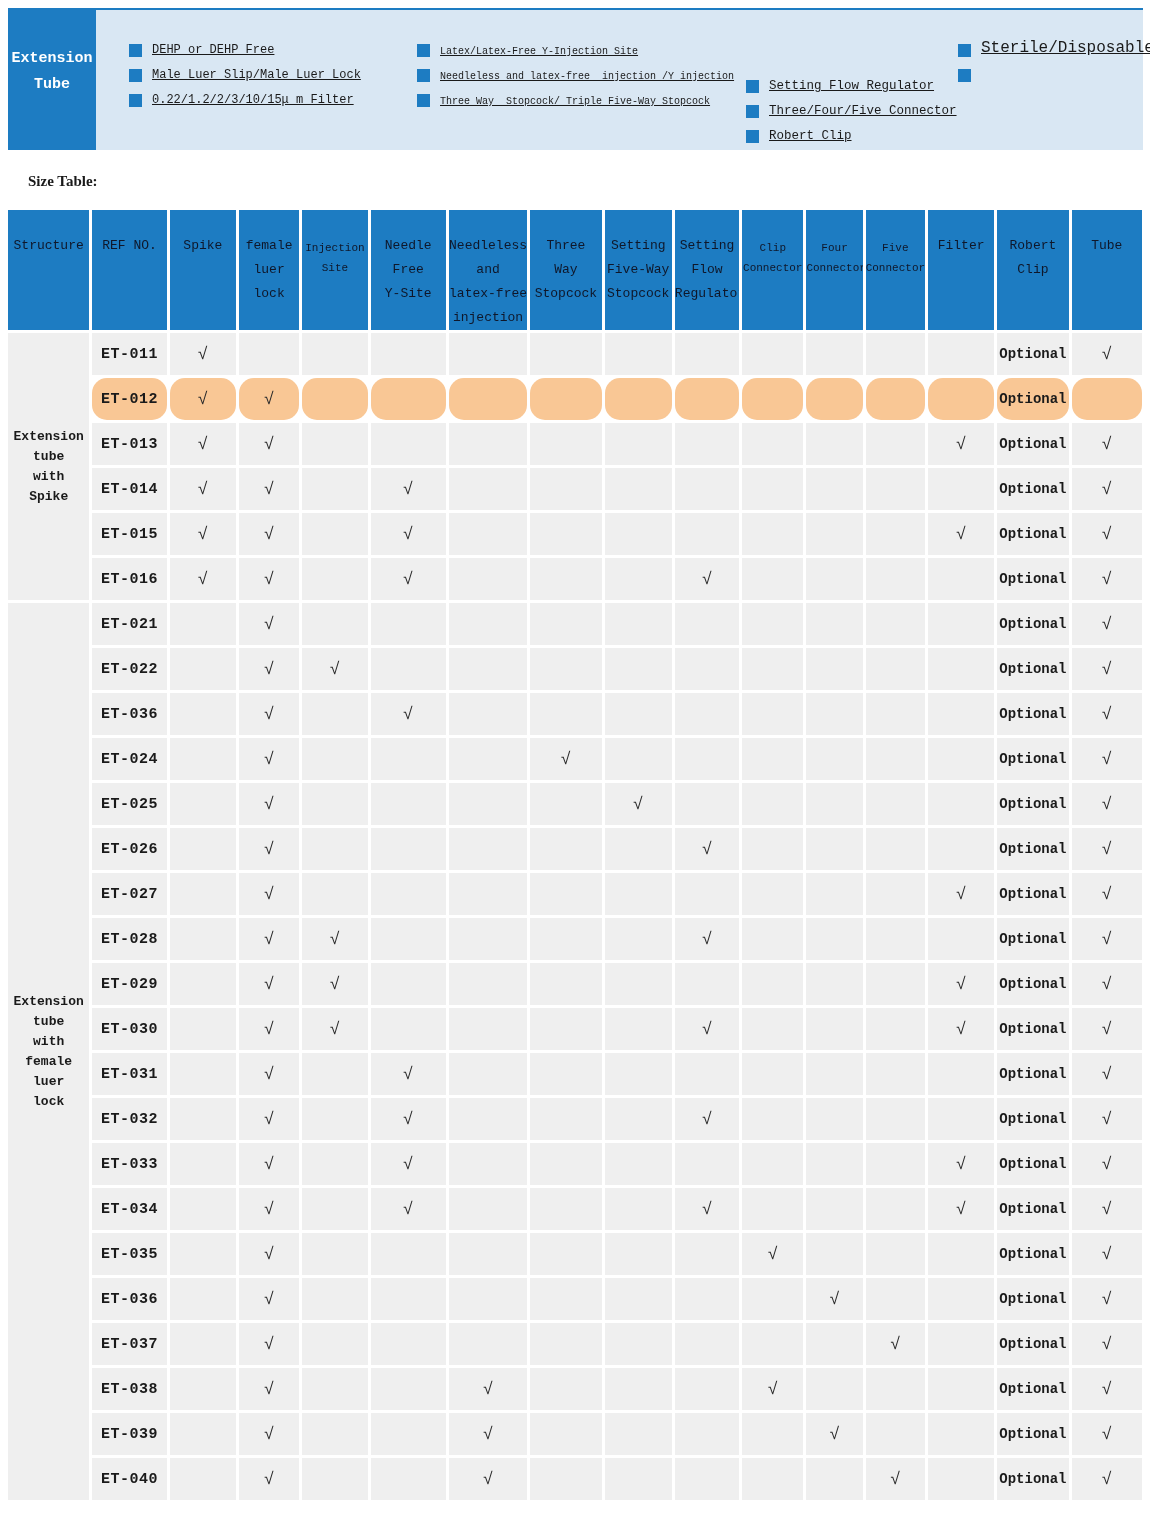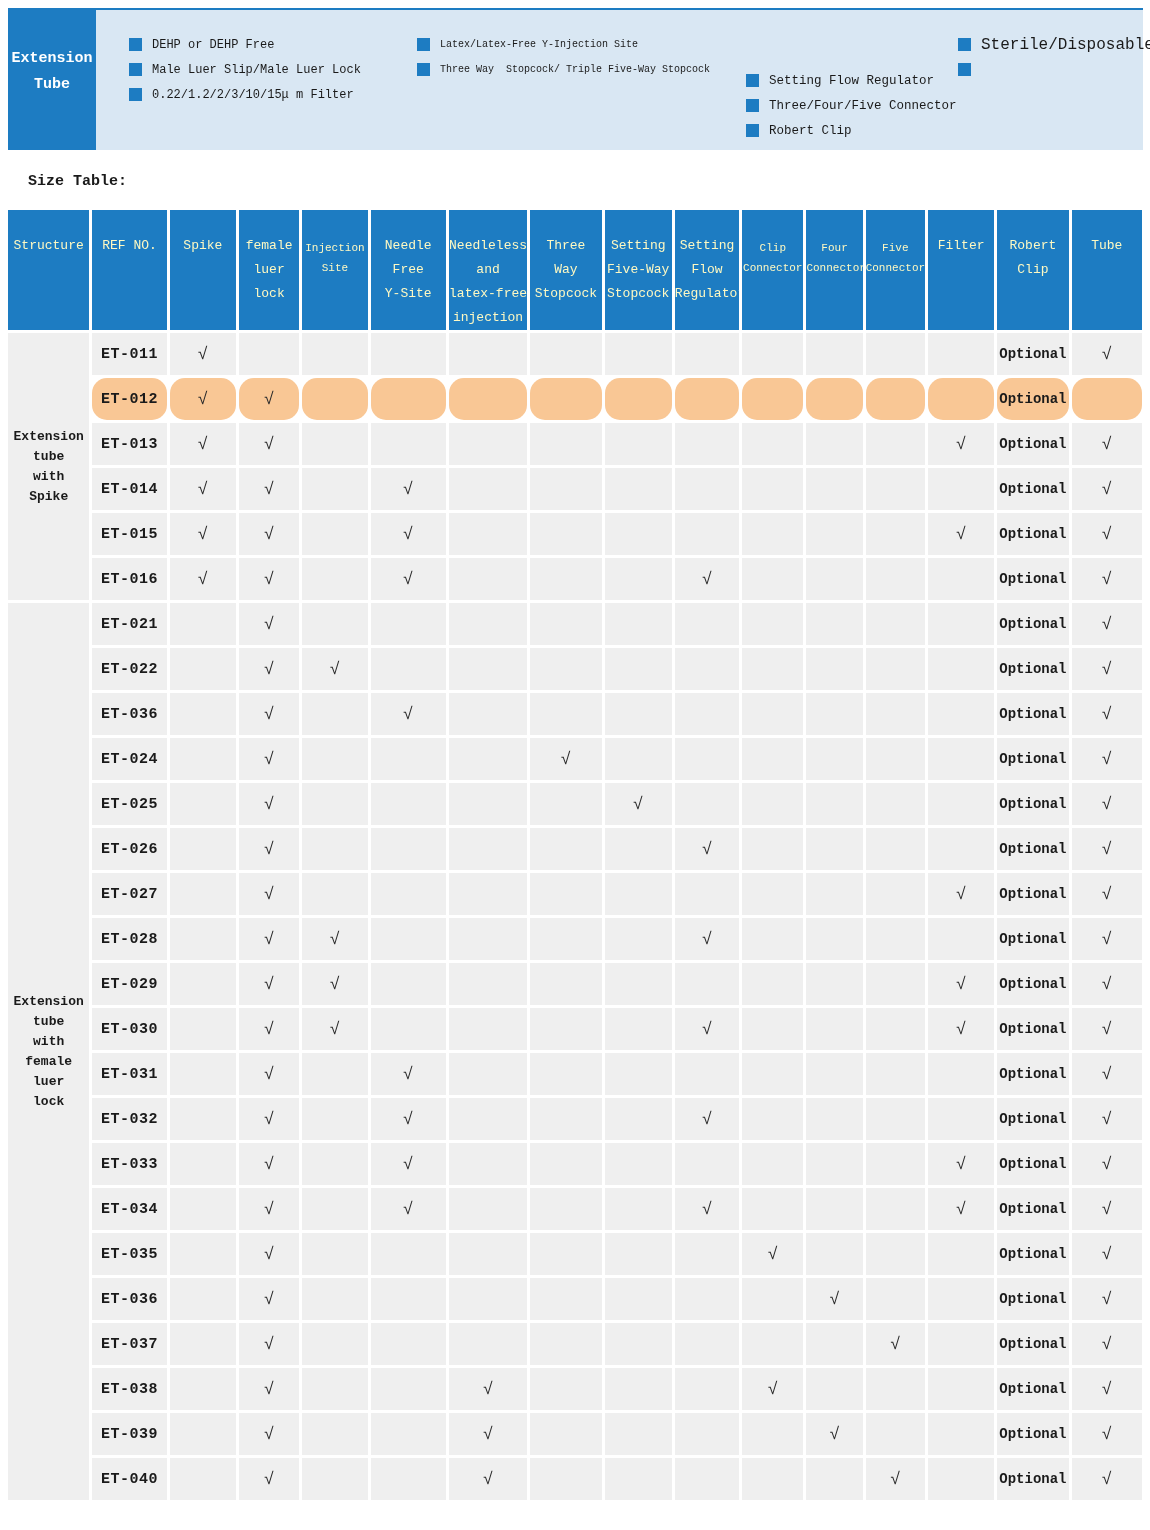--- a/index.html
+++ b/index.html
@@ -24,32 +24,32 @@
   }
   .panel{
     position:absolute;left:88px;right:0;top:0;height:142px;background:var(--panel-blue);
     border-top:2px solid var(--header-blue);
   }
   .bullet-col{position:absolute;top:22px;}
   .bullet-col.c0{left:33px;font-size:12px;}
   .bullet-col.c1{left:321px;font-size:10px;}
   .bullet-col.c2{left:650px;font-size:12.5px;margin-top:36px;}
   .bullet-col.c3{left:862px;font-size:13px;}
-  .bullet-item{display:flex;align-items:center;height:25px;white-space:pre;color:var(--ink);}
+  .bullet-item{display:flex;align-items:flex-end;height:25px;white-space:pre;color:var(--ink);text-decoration:underline;}
   .bullet-sq{width:13px;height:13px;background:var(--header-blue);margin-right:10px;flex:none;}
   .bullet-item.large{font-size:16px;}
   
-  .size-label{margin:23px 0 0 28px;height:20px;font-size:15px;font-weight:bold;}
+  .size-label{margin:23px 0 0 28px;height:20px;font-size:15px;font-weight:bold;font-family:Liberation Serif, serif;}
   
   table{
     border-collapse:separate;border-spacing:3px;table-layout:fixed;
     width:1140px;margin:14px 0 0 5px;
   }
   th{
-    background:var(--header-blue);color:#fef9c3;font-weight:normal;font-size:13px;
+    background:var(--header-blue);color:#0f172a;font-weight:normal;font-size:13px;
     text-align:center;vertical-align:top;height:117px;padding:24px 0 0 0;line-height:24px;
     overflow:hidden;
   }
   th.small{font-size:11px;line-height:20px;padding-top:28px;}
   td{
     background:var(--cell-gray);height:42px;text-align:center;vertical-align:middle;
     padding:0;overflow:hidden;
   }
   td.structure{font-size:13px;font-weight:bold;line-height:20px;}
   td.ref{font-size:15px;font-weight:bold;letter-spacing:0.5px;}
@@ -66,20 +66,21 @@
     <div>Tube</div>
   </div>
   <div class="panel">
     <div class="bullet-col c0">
         <div class="bullet-item"><span class="bullet-sq"></span><span>DEHP or DEHP Free</span></div>
         <div class="bullet-item"><span class="bullet-sq"></span><span>Male Luer Slip/Male Luer Lock</span></div>
         <div class="bullet-item"><span class="bullet-sq"></span><span>0.22/1.2/2/3/10/15μ m Filter</span></div>
       </div>
     <div class="bullet-col c1">
         <div class="bullet-item"><span class="bullet-sq"></span><span>Latex/Latex-Free Y-Injection Site</span></div>
+        <div class="bullet-item"><span class="bullet-sq"></span><span>Needleless and latex-free  injection /Y injection</span></div>
         <div class="bullet-item"><span class="bullet-sq"></span><span>Three Way  Stopcock/ Triple Five-Way Stopcock</span></div>
       </div>
     <div class="bullet-col c2">
         <div class="bullet-item"><span class="bullet-sq"></span><span>Setting Flow Regulator</span></div>
         <div class="bullet-item"><span class="bullet-sq"></span><span>Three/Four/Five Connector</span></div>
         <div class="bullet-item"><span class="bullet-sq"></span><span>Robert Clip</span></div>
       </div>
     <div class="bullet-col c3">
         <div class="bullet-item large"><span class="bullet-sq"></span><span>Sterile/Disposable</span></div>
         <div class="bullet-item"><span class="bullet-sq"></span><span></span></div>

